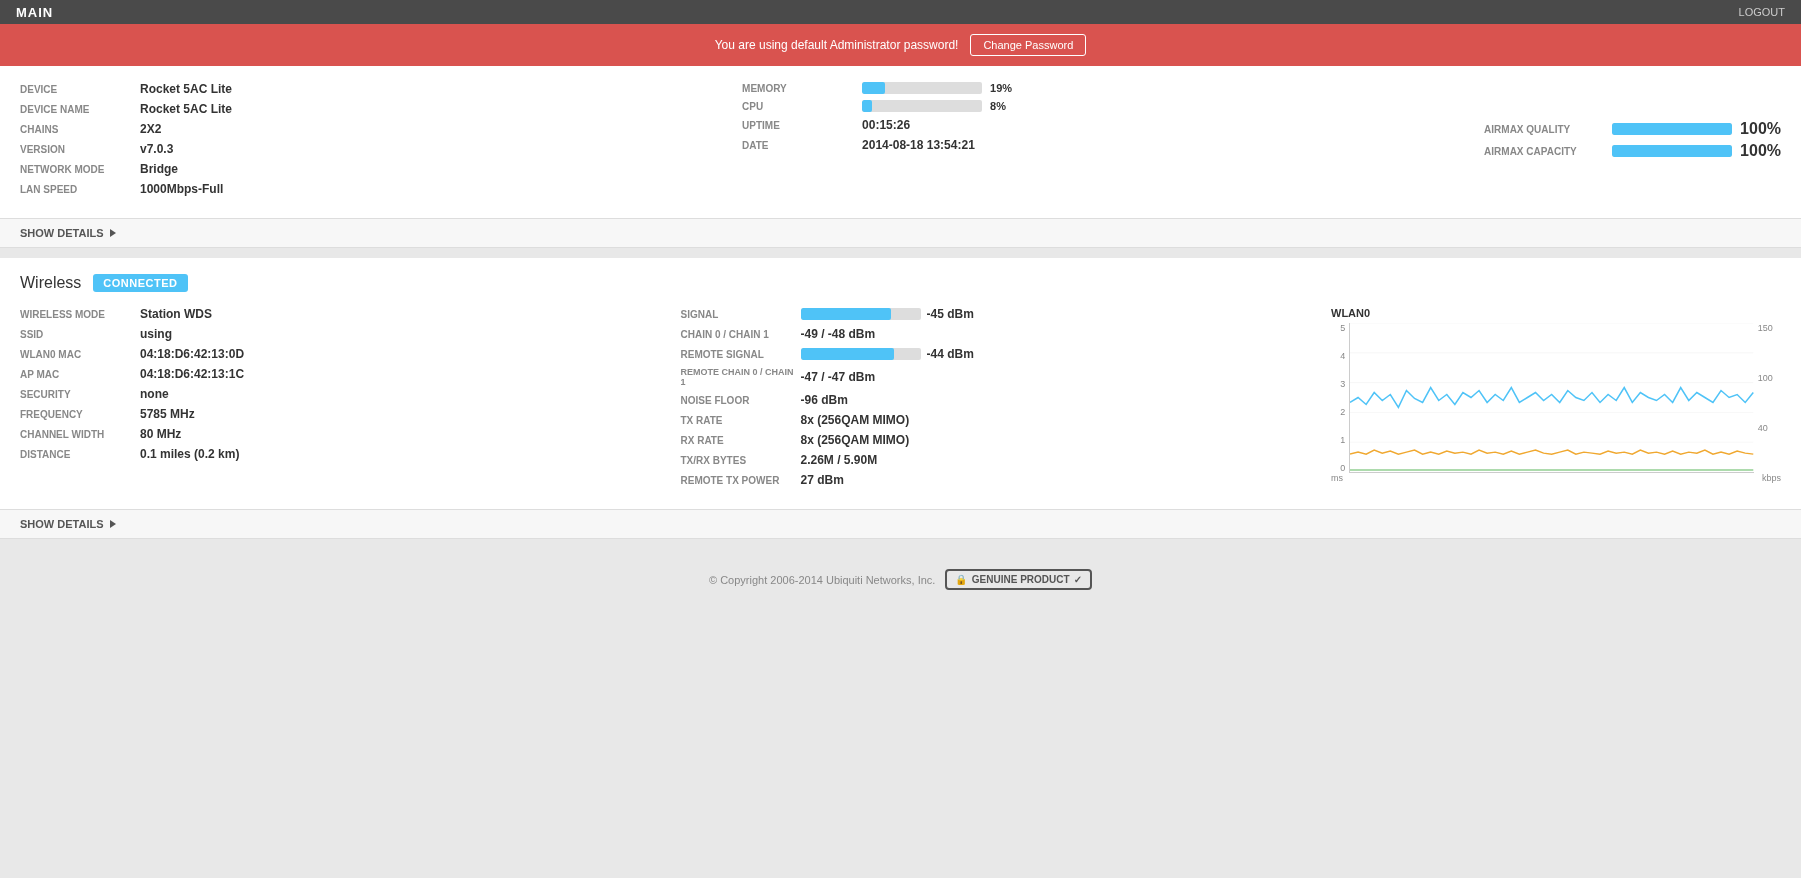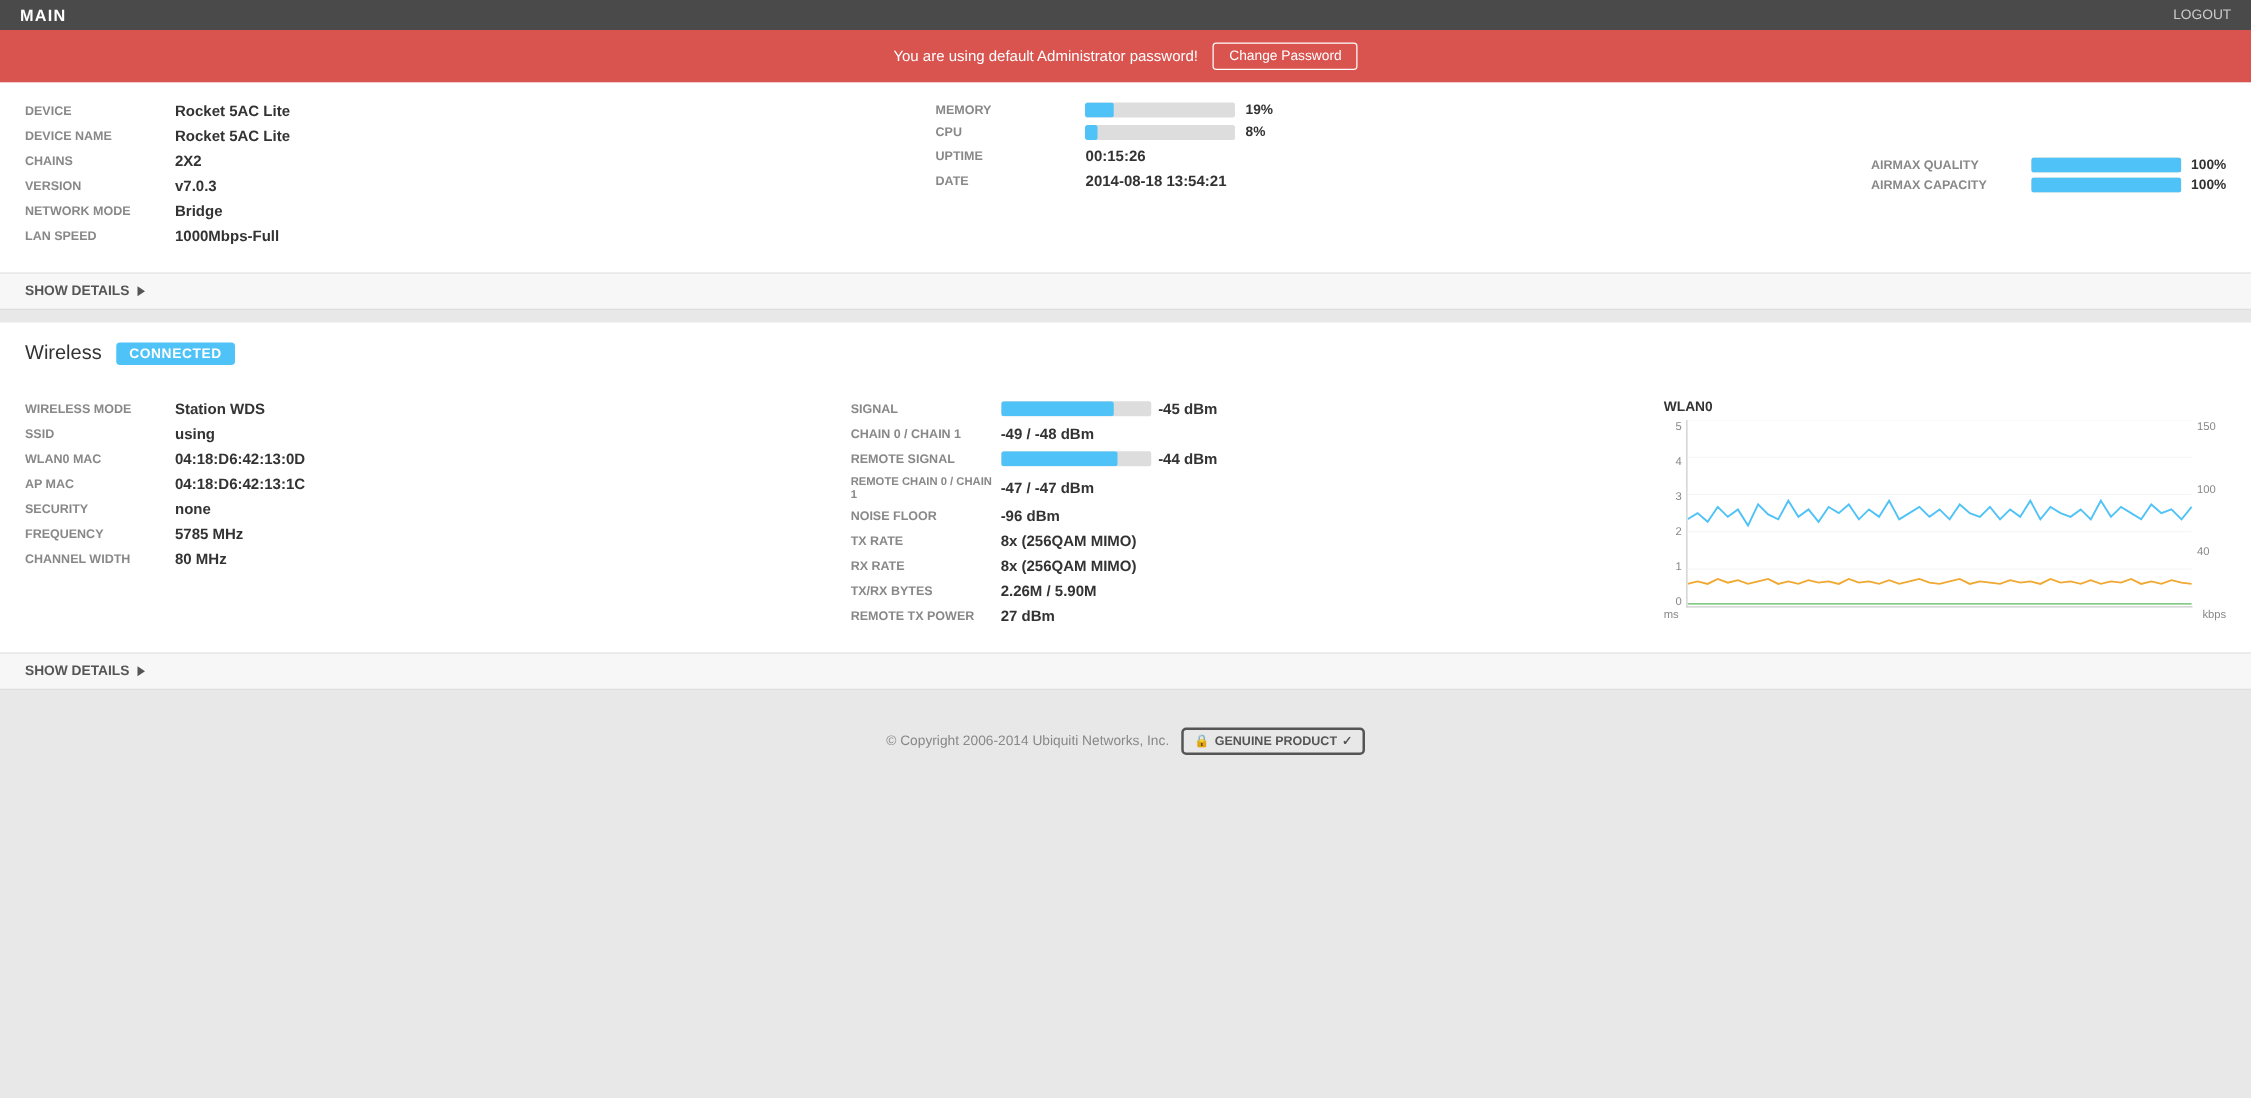--- a/index.html
+++ b/index.html
@@ -30,31 +30,31 @@
     .progress-container { display: flex; align-items: flex-start; gap: 8px; }
     .progress-bar-wrap { width: 120px; height: 12px; background: #ddd; border-radius: 2px; overflow: hidden; }
     .progress-bar-fill { height: 100%; background: #4fc3f7; border-radius: 2px; }
     .progress-label { font-size: 11px; font-weight: bold; color: #333; }
 
     
     .show-details { padding: 8px 20px; background: #f7f7f7; border-bottom: 1px solid #ddd; cursor: pointer; display: flex; align-items: center; gap: 6px; font-size: 11px; font-weight: bold; color: #555; }
     .show-details-arrow { display: inline-block; width: 0; height: 0; border-top: 4px solid transparent; border-bottom: 4px solid transparent; border-left: 6px solid #555; }
 
     
-    .wireless-header { display: flex; align-items: center; gap: 12px; margin-bottom: 28px; }
+    .wireless-header { display: flex; align-items: center; gap: 12px; margin-bottom: 15px; }
     .wireless-title { font-size: 16px; font-weight: normal; color: #333; }
     .connected-badge { background: #4fc3f7; color: #fff; padding: 3px 10px; border-radius: 3px; font-size: 11px; font-weight: bold; letter-spacing: 0.5px; }
     .airmax-logo { display: flex; align-items: center; gap: 4px; margin-bottom: 8px; }
     .airmax-text { font-size: 20px; font-style: italic; font-weight: bold; color: #555; }
     .airmax-ac-badge { background: #4a4a4a; color: #fff; font-size: 10px; font-weight: bold; padding: 2px 5px; border-radius: 2px; }
     .airmax-row { display: flex; align-items: center; gap: 8px; margin-bottom: 4px; }
     .airmax-row-label { width: 120px; font-size: 10px; color: #888; text-transform: uppercase; font-weight: bold; flex-shrink: 0; }
     .airmax-bar-wrap { width: 120px; height: 12px; background: #ddd; border-radius: 2px; overflow: hidden; }
     .airmax-bar-fill { height: 100%; background: #4fc3f7; border-radius: 2px; }
-    .airmax-pct { font-size: 11px; font-weight: bold; color: #333; }
+    .airmax-pct { font-size: 16px; font-weight: bold; color: #333; }
     .chart-title { font-size: 11px; font-weight: bold; color: #333; margin-bottom: 4px; }
     .chart-legend { display: flex; flex-direction: column; gap: 2px; margin-bottom: 4px; }
     .legend-item { display: flex; align-items: center; gap: 4px; font-size: 10px; color: #555; }
     .legend-dot { width: 10px; height: 3px; border-radius: 1px; }
     .legend-rx { background: #4fc3f7; }
     .legend-tx { background: #f0a830; }
     .legend-lat { background: #5cb85c; }
     .chart-area { position: relative; width: 100%; height: 150px; border-left: 1px solid #ccc; border-bottom: 1px solid #ccc; background: #fff; overflow: hidden; }
     .chart-svg { width: 100%; height: 100%; }
     .chart-wrapper { position: relative; display: flex; }
@@ -208,20 +208,24 @@
         <span class="info-value">none</span>
       </div>
       <div class="info-row">
         <span class="info-label">FREQUENCY</span>
         <span class="info-value">5785 MHz</span>
       </div>
       <div class="info-row">
         <span class="info-label">CHANNEL WIDTH</span>
         <span class="info-value">80 MHz</span>
       </div>
+      <div class="info-row">
+        <span class="info-label">DISTANCE</span>
+        <span class="info-value">0.1 miles (0.2 km)</span>
+      </div>
     </div>
 
     <div class="wireless-middle">
       <div class="info-row">
         <span class="info-label">SIGNAL</span>
         <div style="display:flex;align-items:center;gap:6px;">
           <div class="signal-bar-wrap">
             <div class="signal-bar-fill" style="width:75%"></div>
           </div>
           <span class="info-value">-45 dBm</span>

